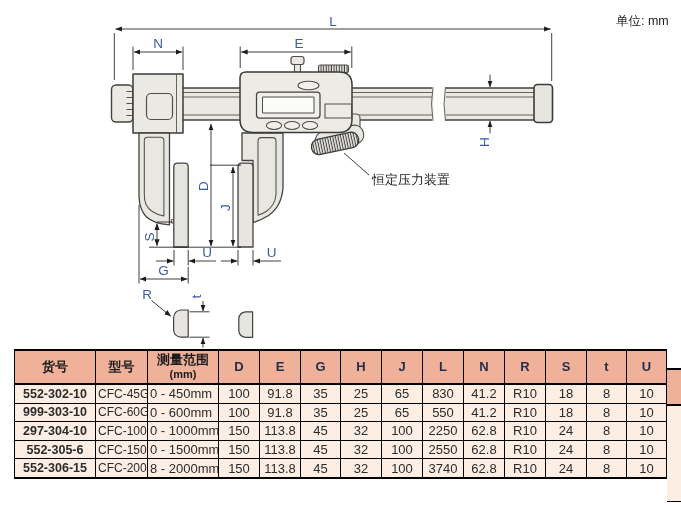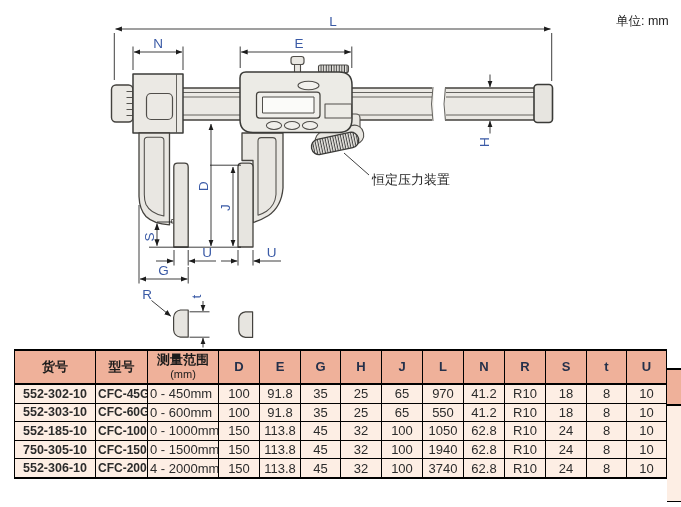--- a/index.html
+++ b/index.html
@@ -10,26 +10,26 @@
   .dlabel{fill:#3a5aa6;font-size:13.5px;}
   .note{fill:#1e1e1e;font-size:13px;}
   .unit{fill:#1e1e1e;font-size:12.5px;}
   
   #spec-table{position:absolute;left:14px;top:349px;width:653px;border-collapse:collapse;
               table-layout:fixed;border:1.5px solid #000;}
   #spec-table th{background:#efb19a;border:1px solid #000;border-top:2.5px solid #000;
                  border-bottom:2.5px solid #000;font-size:13px;font-weight:bold;color:#1b1b1b;
                  padding:1px 1px;height:30px;line-height:1.05;text-align:center;vertical-align:middle;}
   #spec-table th.num{color:#24304a;font-weight:600;}
-  #spec-table th .sub{font-size:11px;font-weight:400;}
+  #spec-table th .sub{font-size:11px;font-weight:700;}
   #spec-table td{background:#fdeee4;border:1px solid #000;font-size:13px;color:#2b2b2b;
                  height:17.6px;padding:0 2px;text-align:center;white-space:nowrap;overflow:hidden;}
   #spec-table tbody tr:last-child td{border-bottom:2.5px solid #000;}
   #spec-table td.c-part{font-weight:bold;font-size:12.5px;margin-left:34px;}
-  #spec-table td.c-model{font-weight:bold;font-size:12px;text-align:left;}
+  #spec-table td.c-model{font-weight:normal;font-size:12px;text-align:left;}
   #spec-table td.c-range{text-align:left;font-size:13px;}
   
   #edge-strip{position:absolute;left:667px;top:368px;width:14px;height:134px;
               border-top:2px solid #000;border-bottom:2.5px solid #000;box-sizing:border-box;}
   #edge-strip .hd{height:33.5px;background:#efb19a;border-bottom:2.5px solid #000;}
   #edge-strip .bd{height:95px;background:#fdeee4;}
 </style>
 </head>
 <body>
 
@@ -213,79 +213,79 @@
     <tbody>
         <tr>
           <td class="c-part">552-302-10</td>
           <td class="c-model">CFC-45G</td>
           <td class="c-range">0 - 450mm</td>
           <td class="c-num">100</td>
           <td class="c-num">91.8</td>
           <td class="c-num">35</td>
           <td class="c-num">25</td>
           <td class="c-num">65</td>
-          <td class="c-num">970</td>
+          <td class="c-num">830</td>
           <td class="c-num">41.2</td>
           <td class="c-num">R10</td>
           <td class="c-num">18</td>
           <td class="c-num">8</td>
           <td class="c-num">10</td>
         </tr>
         <tr>
-          <td class="c-part">552-303-10</td>
+          <td class="c-part">999-303-10</td>
           <td class="c-model">CFC-60G</td>
           <td class="c-range">0 - 600mm</td>
           <td class="c-num">100</td>
           <td class="c-num">91.8</td>
           <td class="c-num">35</td>
           <td class="c-num">25</td>
           <td class="c-num">65</td>
           <td class="c-num">550</td>
           <td class="c-num">41.2</td>
           <td class="c-num">R10</td>
           <td class="c-num">18</td>
           <td class="c-num">8</td>
           <td class="c-num">10</td>
         </tr>
         <tr>
-          <td class="c-part">552-185-10</td>
+          <td class="c-part">297-304-10</td>
           <td class="c-model">CFC-100G</td>
           <td class="c-range">0 - 1000mm</td>
           <td class="c-num">150</td>
           <td class="c-num">113.8</td>
           <td class="c-num">45</td>
           <td class="c-num">32</td>
           <td class="c-num">100</td>
-          <td class="c-num">1050</td>
+          <td class="c-num">2250</td>
           <td class="c-num">62.8</td>
           <td class="c-num">R10</td>
           <td class="c-num">24</td>
           <td class="c-num">8</td>
           <td class="c-num">10</td>
         </tr>
         <tr>
-          <td class="c-part">750-305-10</td>
+          <td class="c-part">552-305-6</td>
           <td class="c-model">CFC-150G</td>
           <td class="c-range">0 - 1500mm</td>
           <td class="c-num">150</td>
           <td class="c-num">113.8</td>
           <td class="c-num">45</td>
           <td class="c-num">32</td>
           <td class="c-num">100</td>
-          <td class="c-num">1940</td>
+          <td class="c-num">2550</td>
           <td class="c-num">62.8</td>
           <td class="c-num">R10</td>
           <td class="c-num">24</td>
           <td class="c-num">8</td>
           <td class="c-num">10</td>
         </tr>
         <tr>
-          <td class="c-part">552-306-10</td>
+          <td class="c-part">552-306-15</td>
           <td class="c-model">CFC-200G</td>
-          <td class="c-range">4 - 2000mm</td>
+          <td class="c-range">8 - 2000mm</td>
           <td class="c-num">150</td>
           <td class="c-num">113.8</td>
           <td class="c-num">45</td>
           <td class="c-num">32</td>
           <td class="c-num">100</td>
           <td class="c-num">3740</td>
           <td class="c-num">62.8</td>
           <td class="c-num">R10</td>
           <td class="c-num">24</td>
           <td class="c-num">8</td>

